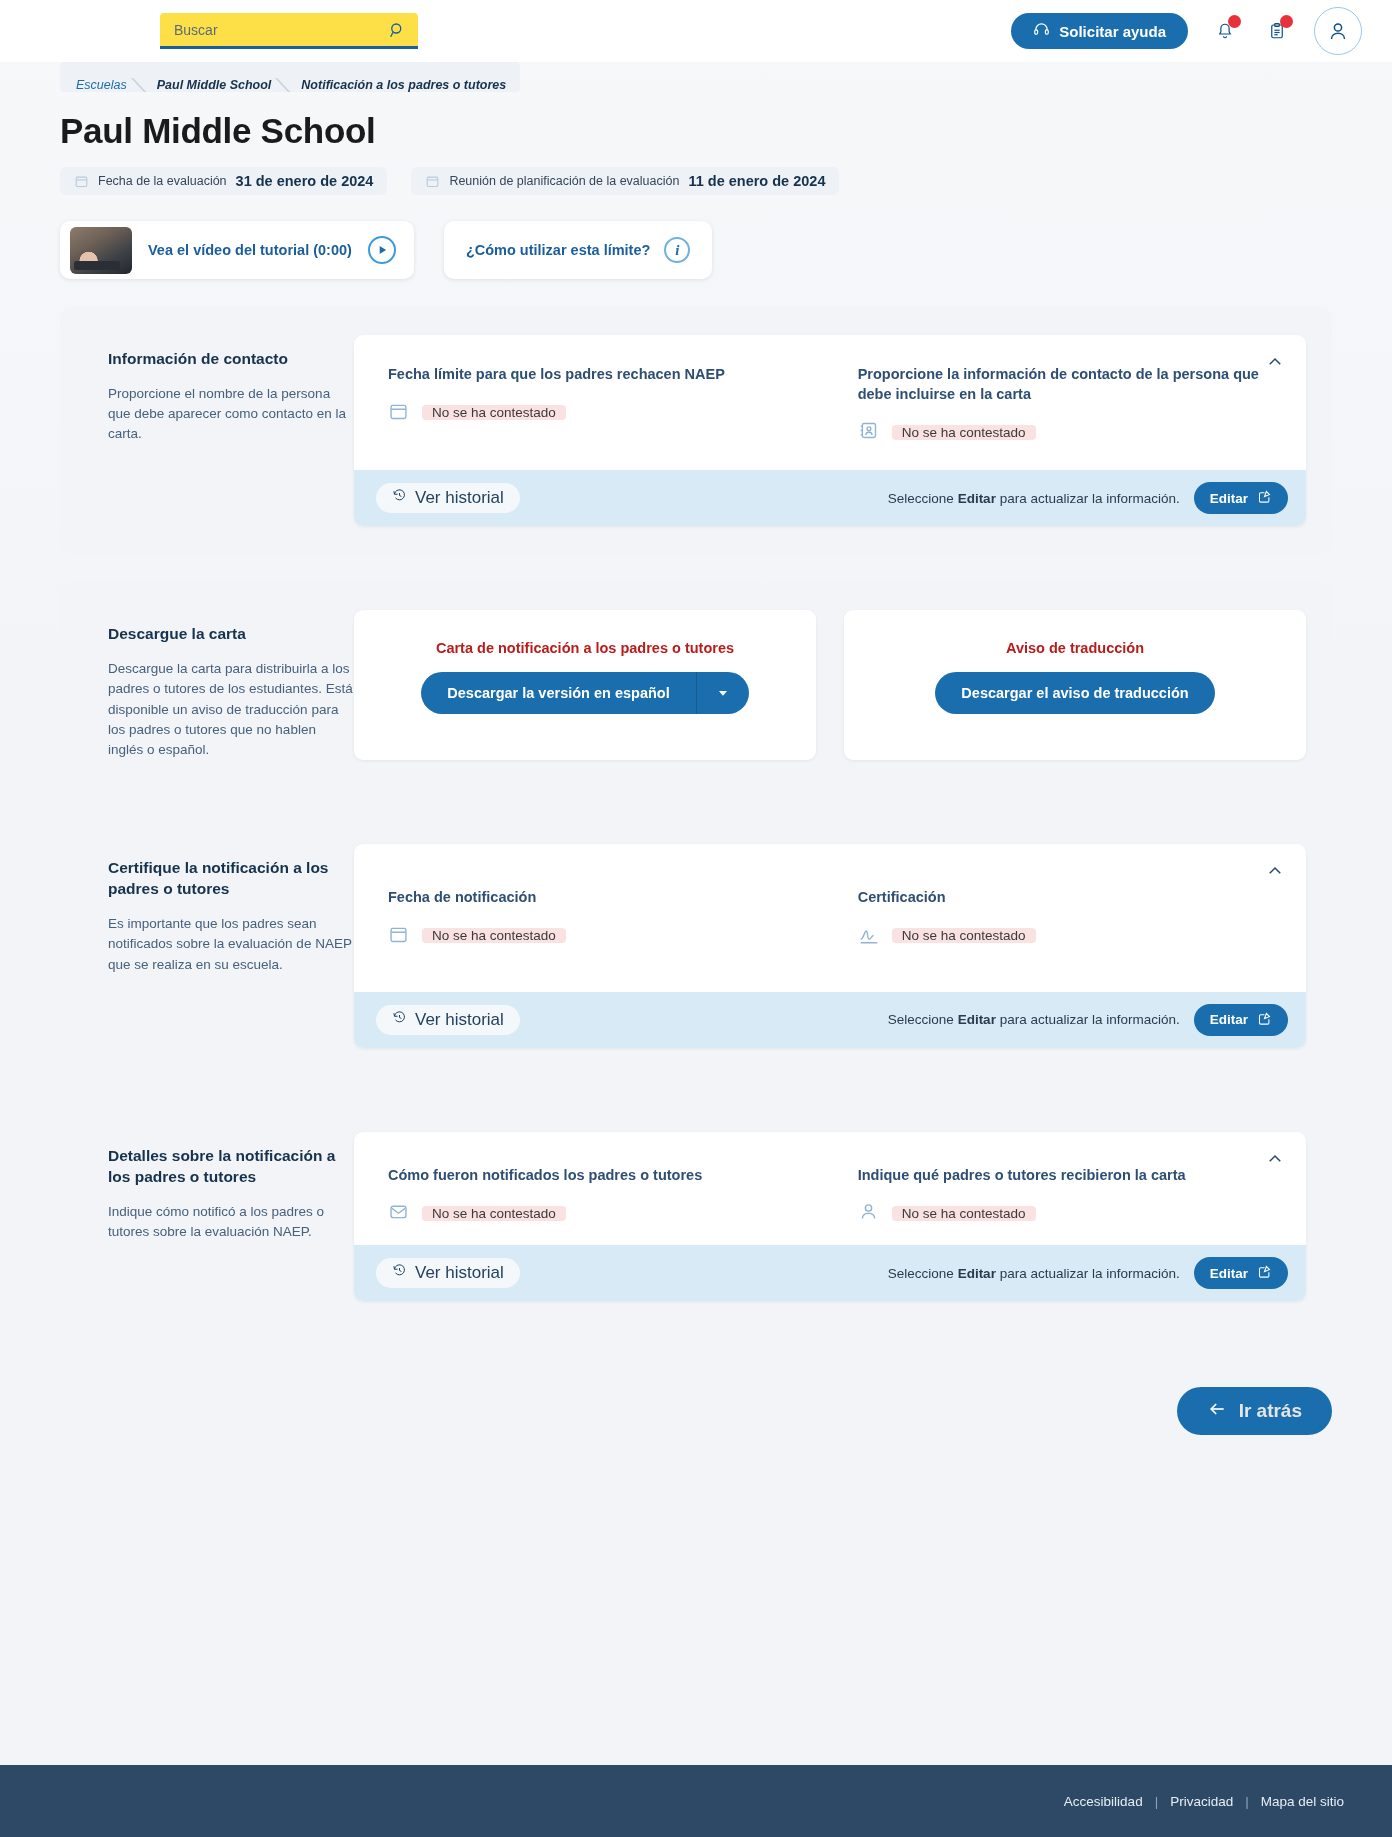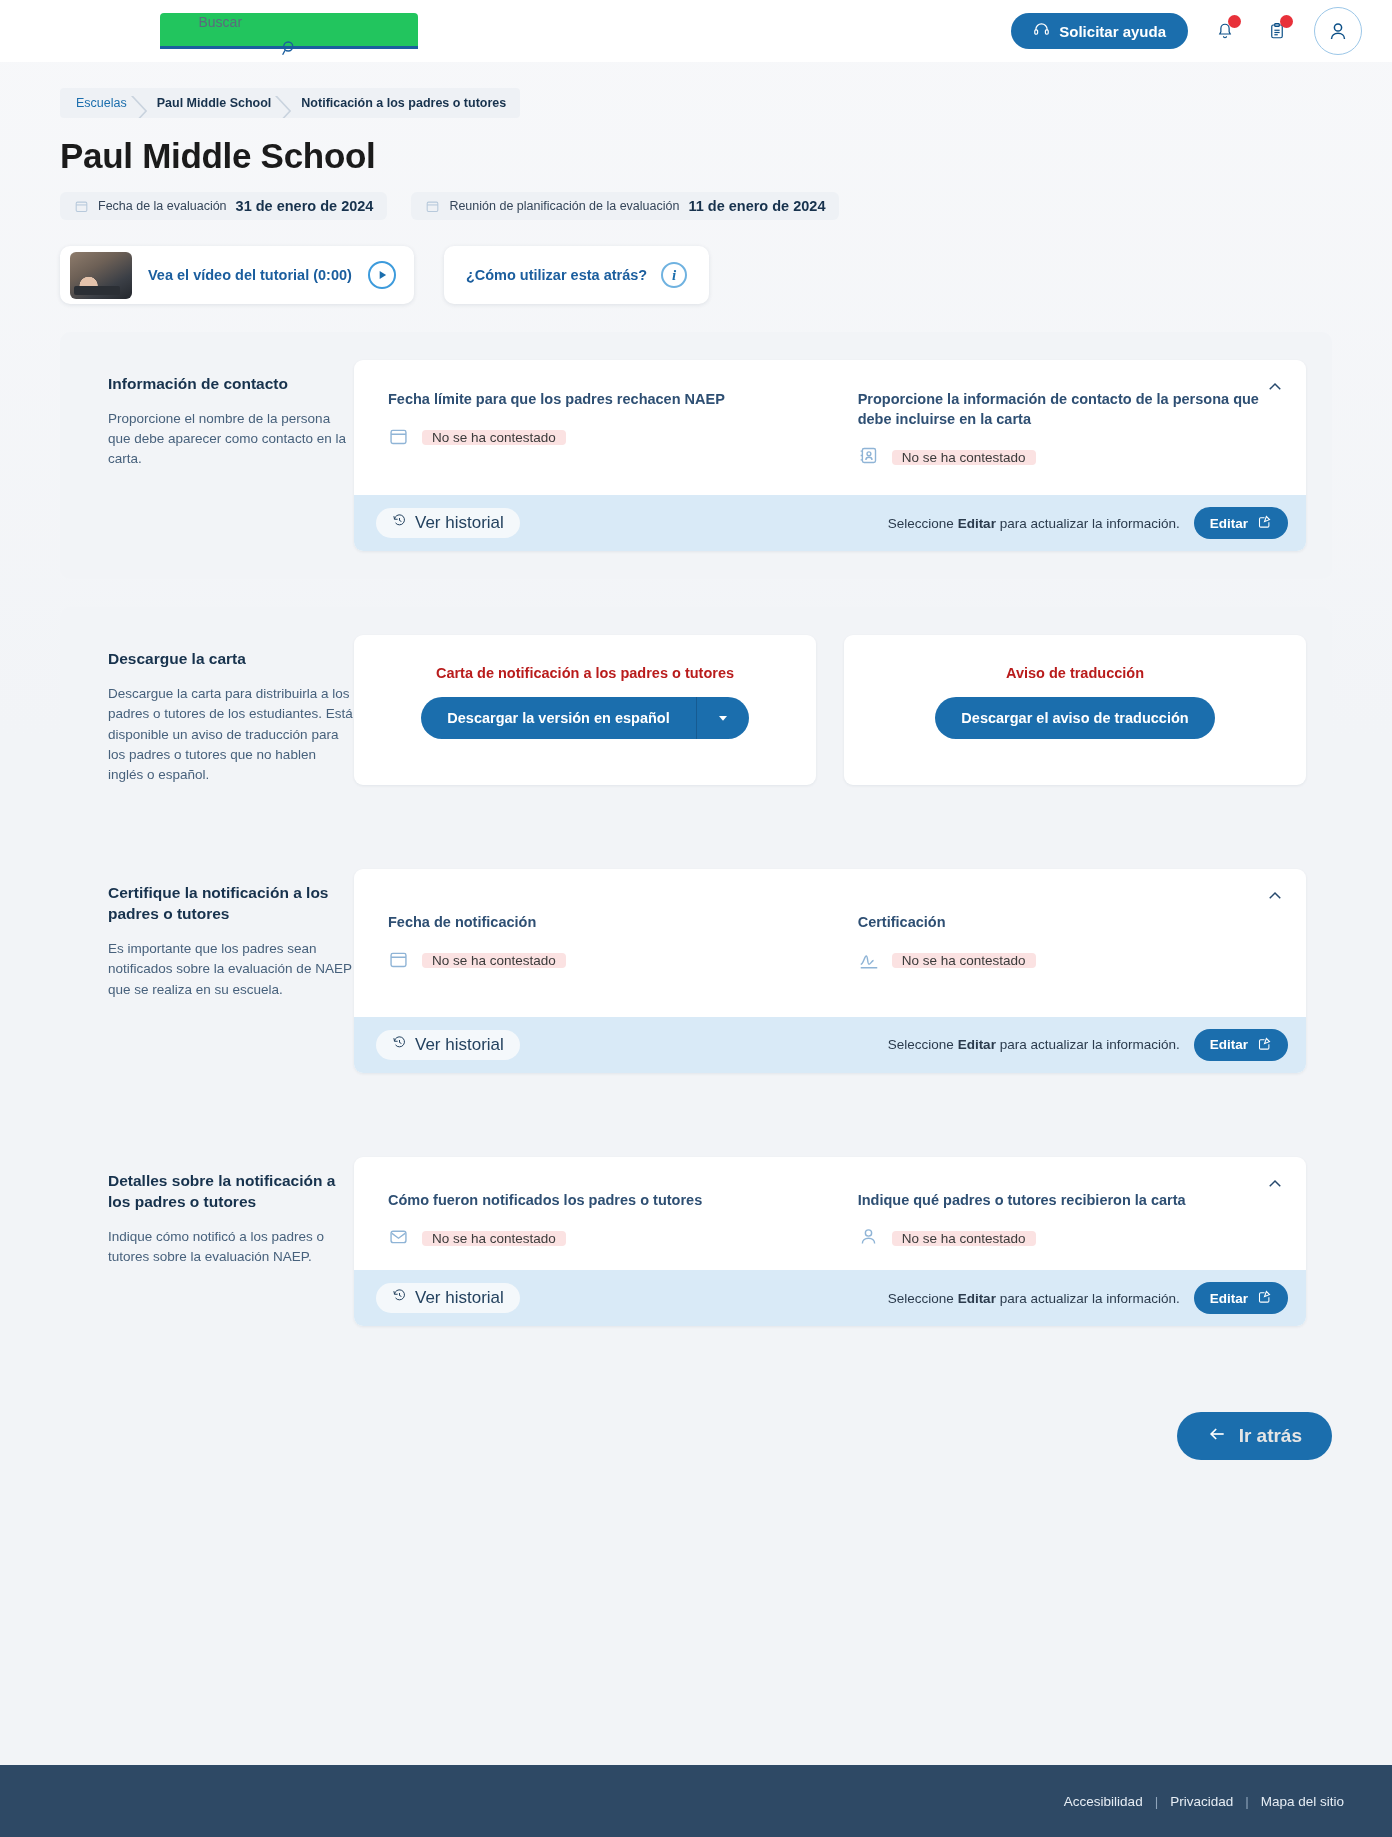--- a/index.html
+++ b/index.html
@@ -13,23 +13,23 @@
   }
   .page { position:relative; width:1392px; height:1837px; background:linear-gradient(180deg,#f7f8fa 0%,#f2f4f7 40%); }
 
   
   .topbar {
     height:62px; background:#ffffff; display:flex; align-items:center;
     position:relative; z-index:5;
   }
   .search-wrap {
     margin-left:160px; width:258px; height:36px;
-    background:#22c55e; border-bottom:3px solid #1b5e9e;
+    background:#fde047; border-bottom:3px solid #1b5e9e;
     border-radius:4px 4px 0 0; display:flex; align-items:center;
-    padding:0 12px; gap:8px;flex-direction:column;
+    padding:0 12px; gap:8px;
   }
   .search-input {
     border:none; background:transparent; outline:none; flex:1;
     font-family:"Liberation Sans", sans-serif; font-size:14px; color:#455b71;
   }
   .search-input::placeholder { color:#5b6b7d; }
   .search-ico { width:18px; height:18px; color:#1b5e9e; display:flex; }
   .topbar-right {
     margin-left:auto; margin-right:30px; display:flex; align-items:center; gap:22px;
   }
@@ -44,22 +44,22 @@
   .avatar-btn {
     width:48px; height:48px; border-radius:50%; border:1.5px solid #9cc7e8;
     display:flex; align-items:center; justify-content:center; color:#0b4f87;
     background:#fff; cursor:pointer;
   }
 
   
   .content { padding:0 60px; }
 
   .breadcrumb {
-    margin-top:26px; height:30px; display:inline-flex; align-items:center;
-    background:#eef1f5; border-radius:4px; overflow:hidden;
+    height:30px; display:inline-flex; align-items:flex-end;
+    background:#eef1f5; border-radius:4px; overflow:hidden;font-style:italic;
   }
   .crumb { display:flex; align-items:center; padding:0 14px 0 16px; font-size:12.5px; position:relative; }
   .crumb.link { color:#1b6ead; }
   .crumb.bold { color:#17324d; font-weight:700; }
   .crumb .sep {
     position:absolute; right:-10px; top:0; width:20px; height:30px; z-index:2;
   }
   .crumb .sep svg { display:block; }
 
   h1.page-title {
@@ -284,21 +284,21 @@
       <div class="vid-card">
         <div class="thumb"></div>
         <span class="vid-label">Vea el vídeo del tutorial (0:00)</span>
         <span class="play">
           <svg viewBox="0 0 24 24" width="14" height="14" fill="currentColor">
               <path d="M8 5l11 7-11 7z"></path>
             </svg>
         </span>
       </div>
       <div class="how-card">
-        <span class="how-label">¿Cómo utilizar esta atrás?</span>
+        <span class="how-label">¿Cómo utilizar esta límite?</span>
         <span class="info-ico">i</span>
       </div>
     </div>
 
     
     <section class="section">
       <div class="sec-left">
         <div class="sec-title">Información de contacto</div>
         <div class="sec-desc">Proporcione el nombre de la persona que debe aparecer como contacto en la carta.</div>
       </div>

